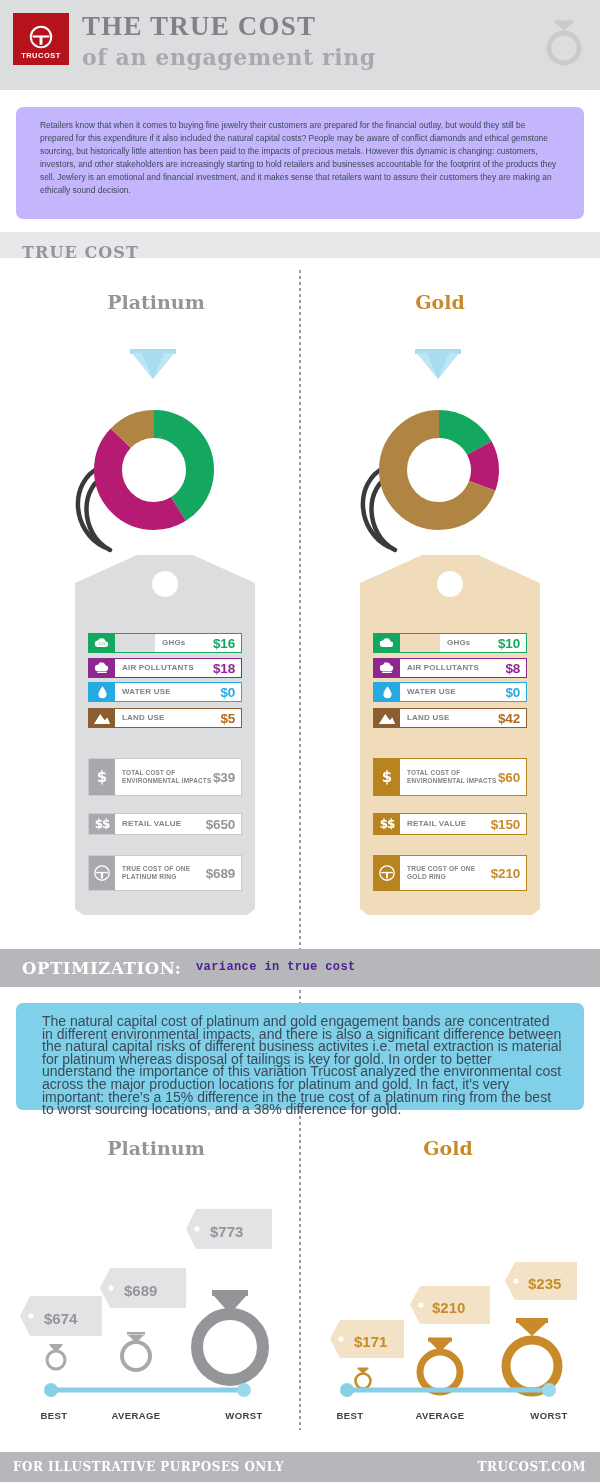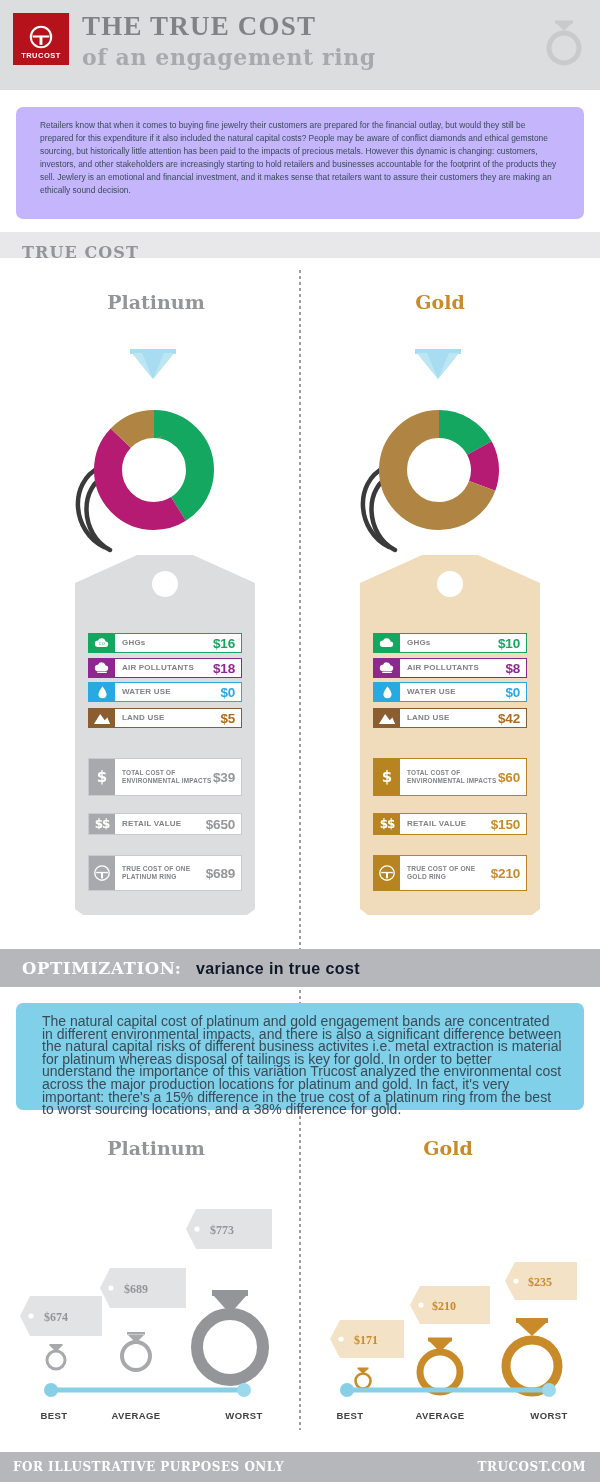--- a/index.html
+++ b/index.html
@@ -23,21 +23,21 @@
   
   .intro{position:absolute;left:16px;top:107px;width:568px;height:112px;background:#c4b5fd;border-radius:7px;}
   .intro p{margin:0;position:absolute;left:24px;top:12px;width:520px;font-size:8.4px;line-height:12.9px;color:#3b4a57;}
 
   
   .band{position:absolute;left:0;width:600px;}
   .band-truecost{top:232px;height:26px;background:#e8e8ea;}
   .band-truecost .lbl{position:absolute;left:22px;top:11px;font-family:"DejaVu Serif",serif;font-weight:bold;font-size:16px;letter-spacing:1.1px;color:#929497;}
   .band-opt{top:949px;height:38px;background:#b6b7ba;}
   .band-opt .lbl1{position:absolute;left:22px;top:10px;font-family:"DejaVu Serif",serif;font-weight:bold;font-size:16.5px;letter-spacing:.6px;color:#ffffff;}
-  .band-opt .lbl2{position:absolute;left:196px;top:11px;font-family:Liberation Sans, sans-serif;font-weight:bold;font-size:16px;letter-spacing:.4px;color:#0f172a;}
+  .band-opt .lbl2{position:absolute;left:196px;top:11px;font-family:Liberation Mono, monospace;font-weight:bold;font-size:12px;letter-spacing:.4px;color:#4c1d95;}
 
   
   .divider{position:absolute;left:299px;top:270px;width:2px;height:1160px;
     background-image:linear-gradient(to bottom,#9b9da0 50%,rgba(0,0,0,0) 0%);
     background-size:2px 6px;background-repeat:repeat-y;}
 
   
   .col-head{position:absolute;font-family:"DejaVu Serif",serif;font-weight:bold;font-size:19px;text-align:center;}
   .ch-plat1{left:56px;top:291px;width:200px;color:#939598;}
   .ch-gold1{left:340px;top:291px;width:200px;color:#c98b29;}
@@ -75,37 +75,37 @@
   .tag-plat .tag-body{background:#dcdddf;}
   .tag-plat .r-tot, .tag-plat .r-ret, .tag-plat .r-tru{border:1.4px solid #c9cacc;}
   .tag-plat .r-tot .ic, .tag-plat .r-ret .ic, .tag-plat .r-tru .ic{background:#a7a9ac;}
   .tag-plat .r-tot .val, .tag-plat .r-ret .val, .tag-plat .r-tru .val{color:#939598;}
   
   .tag-gold .tag-body{background:#f0dcbb;}
   .tag-gold .r-tot, .tag-gold .r-ret, .tag-gold .r-tru{border:1.6px solid #b8841f;}
   .tag-gold .r-tot .ic, .tag-gold .r-ret .ic, .tag-gold .r-tru .ic{background:#b8841f;}
   .tag-gold .r-tot .val, .tag-gold .r-ret .val, .tag-gold .r-tru .val{color:#c98b29;}
 
-  .y-ghg{top:78px;} .y-air{top:103px;} .y-wat{top:127px;} .y-lnd{top:153px;}
+  .y-ghg{top:78px;gap:40px;} .y-air{top:103px;} .y-wat{top:127px;} .y-lnd{top:153px;}
   .y-tot{top:203px;} .y-ret{top:258px;} .y-tru{top:300px;}
 
   .dollar-ic{font-family:"DejaVu Sans",sans-serif;font-weight:bold;color:#fff;font-size:15px;line-height:1;}
   .dollar-ic.small{font-size:12px;letter-spacing:-1px;}
 
   
   .optbox{position:absolute;left:16px;top:1003px;width:568px;height:107px;background:#7fd0e8;border-radius:7px;}
   .optbox p{margin:0;position:absolute;left:26px;top:12px;width:520px;font-size:14px;line-height:12.6px;color:#3b4a57;}
 
   
   .chart{position:absolute;width:290px;height:300px;}
   .chart-plat{left:8px;top:1170px;}
   .chart-gold{left:300px;top:1170px;}
   .axis-lbl{position:absolute;font-size:9.5px;font-weight:bold;letter-spacing:.4px;color:#414042;text-align:center;}
 
-  .ptag{position:absolute;font-size:12px;font-weight:bold;font-family:Liberation Serif, serif;}
+  .ptag{position:absolute;font-size:15px;font-weight:bold;}
   .ptag-plat{color:#939598;}
   .ptag-gold{color:#c98b29;}
 
   
   .footer{position:absolute;left:0;top:1452px;width:600px;height:30px;background:#b6b7ba;}
   .footer .l{position:absolute;left:13px;top:8px;font-family:"DejaVu Serif",serif;font-weight:bold;font-size:12px;letter-spacing:.5px;color:#ffffff;}
   .footer .r{position:absolute;right:14px;top:8px;font-family:"DejaVu Serif",serif;font-weight:bold;font-size:12px;letter-spacing:.5px;color:#ffffff;}
 </style>
 </head>
 <body>

